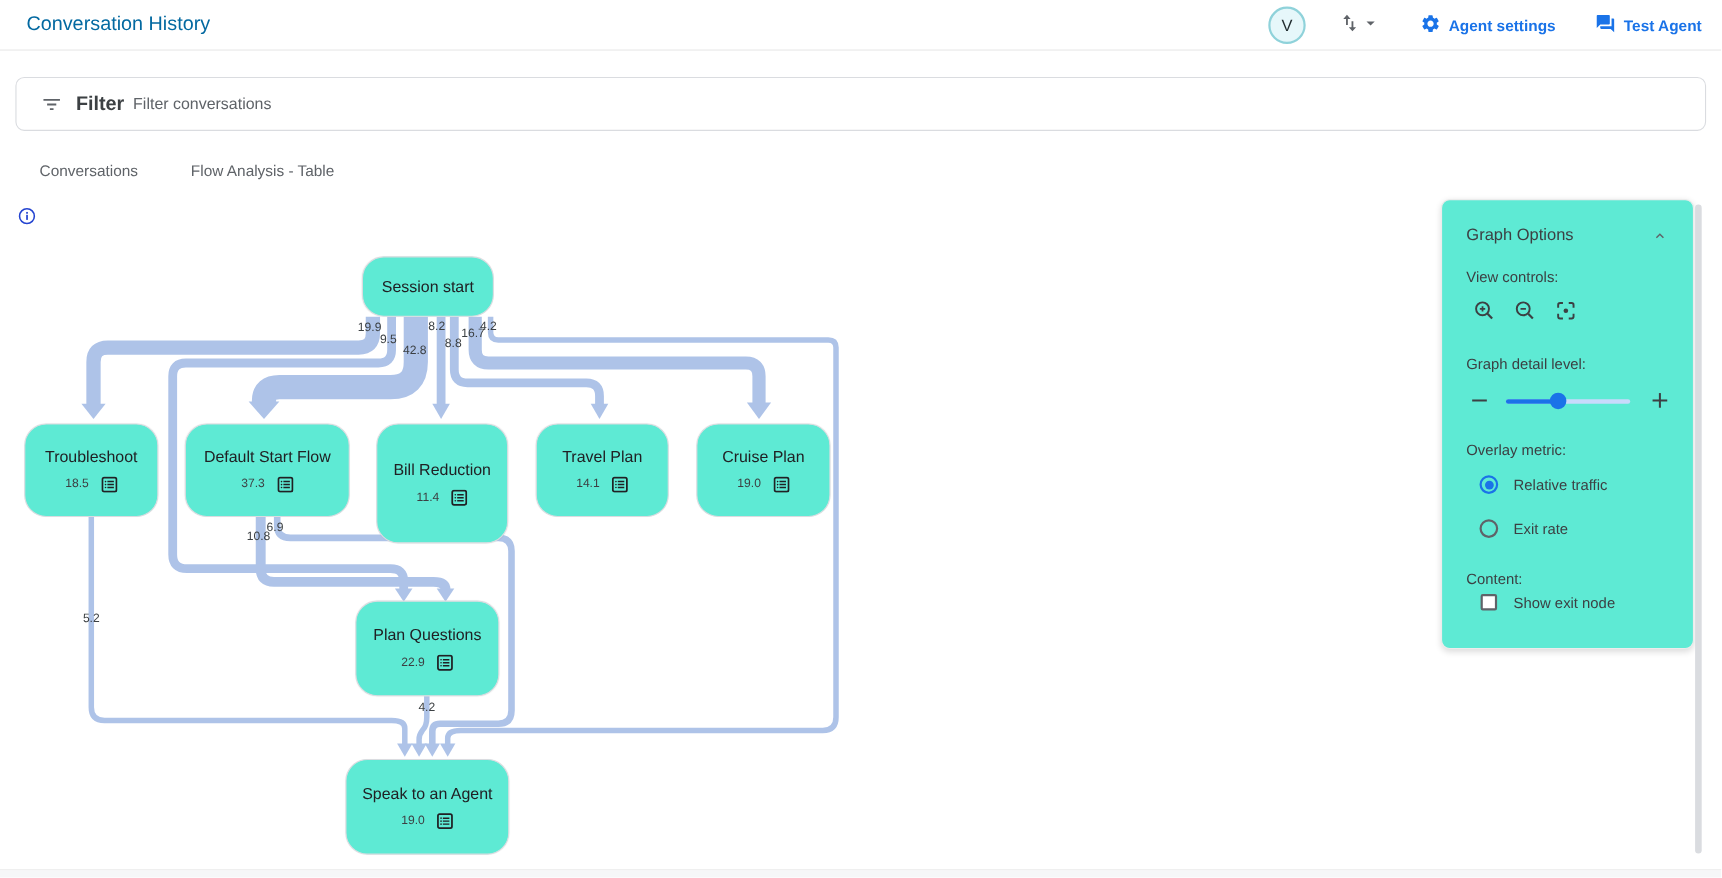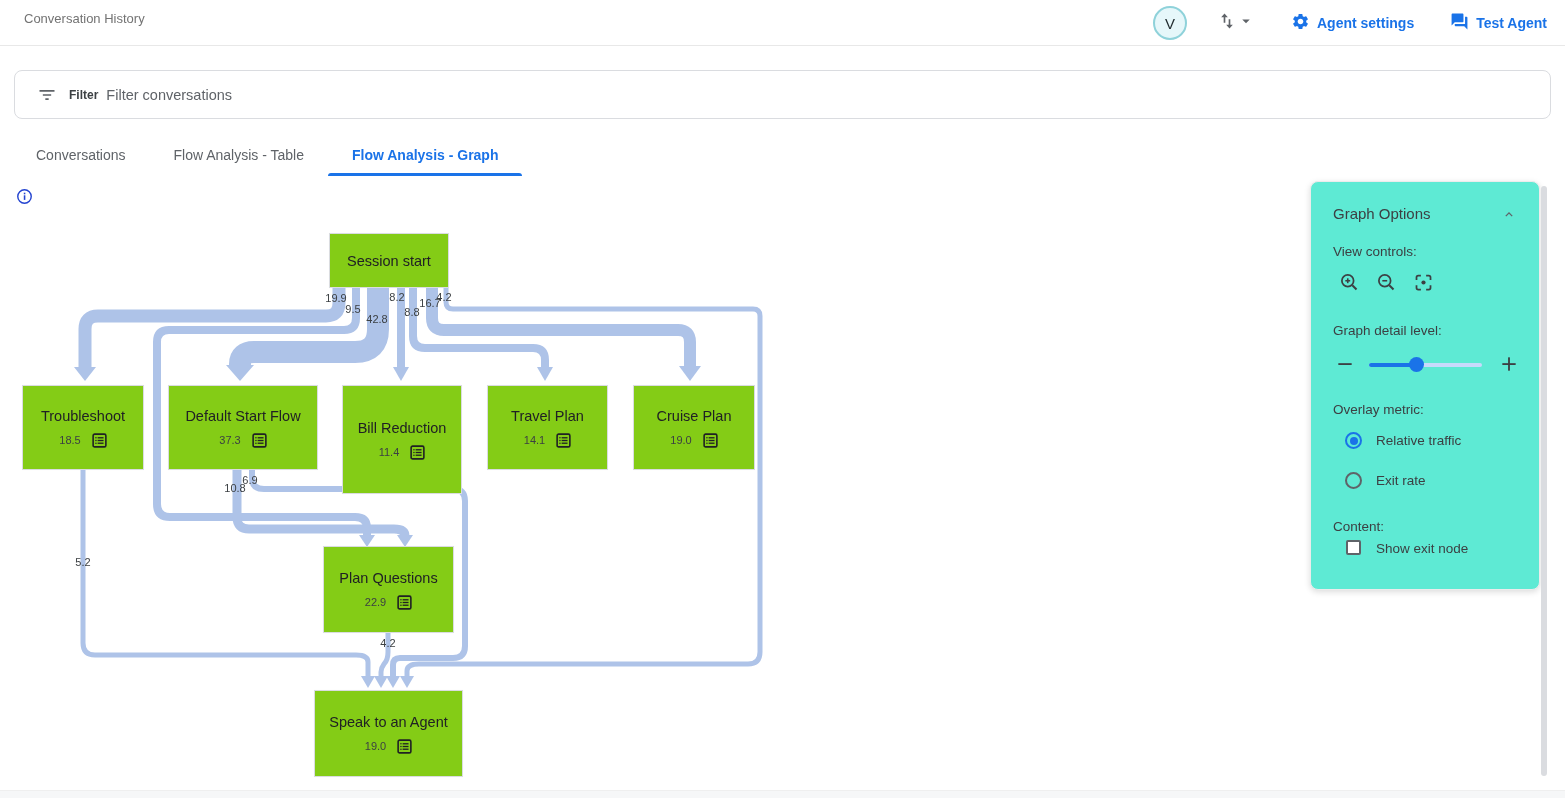--- a/index.html
+++ b/index.html
@@ -3,43 +3,43 @@
 <meta charset="utf-8">
 <style>
   * { margin:0; padding:0; box-sizing:border-box; }
   html,body { background:#fff; }
   #app {
     position:relative; width:1565px; height:798px; overflow:hidden;
     font-family:"Liberation Sans", sans-serif; color:#202124; background:#fff;
   }
   
   .header { position:absolute; left:0; top:0; width:1565px; height:46px; border-bottom:1px solid #e8e8e8; background:#fff; }
-  .page-title { position:absolute; left:24px; top:11px; font-size:13px; color:#737373; }
+  .page-title { position:absolute; left:24px; top:11px; font-size:18px; color:#0369a1; }
   .header-right { position:absolute; right:18px; top:0; height:46px; display:flex; align-items:center; gap:14px; }
   .avatar { width:34px; height:34px; border-radius:50%; background:#e6f7fa; border:2px solid #8fd2da; display:flex; align-items:center; justify-content:center; font-size:15px; color:#1f2a2d; cursor:pointer; }
   .sort-group { display:flex; align-items:center; margin-left:16px; cursor:pointer; }
   .blue-action { display:flex; align-items:center; gap:7px; color:#1a73e8; font-size:14px; font-weight:bold; cursor:pointer; margin-left:22px; white-space:nowrap; }
   
   .filter-bar { position:absolute; left:14px; top:70px; width:1537px; height:49px; border:1px solid #dadce0; border-radius:8px; background:#fff; display:flex; align-items:center; cursor:text; }
   .filter-icon-wrap { margin-left:22px; display:flex; align-items:center; }
-  .filter-label { margin-left:12px; font-size:12px; font-weight:bold; color:#3c4043; }
+  .filter-label { margin-left:12px; font-size:18px; font-weight:bold; color:#3c4043; }
   .filter-placeholder { margin-left:8px; font-size:14.5px; color:#5f6368; }
   
   .tabs { position:absolute; left:12px; top:133px; display:flex; }
   .tab { height:43px; padding:0 24px; display:flex; align-items:center; font-size:14px; color:#5f6368; cursor:pointer; position:relative; white-space:nowrap; }
   .tab.active { color:#1a73e8; font-weight:bold; }
   .tab.active::after { content:""; position:absolute; left:0; right:0; bottom:0; height:3px; background:#1a73e8; border-radius:3px 3px 0 0; }
   
   .notice { position:absolute; left:16px; top:188px; display:flex; align-items:center; gap:8px; }
   .notice-text { font-family:"Liberation Serif", serif; font-size:16px; color:#2444d0; }
   
   .flow-svg { position:absolute; left:0; top:0; pointer-events:none; }
   .ribbon { stroke:#aec3e8; fill:none; }
   .arrow { fill:#aec3e8; }
-  .node { position:absolute; background:#84cc16; border:1px solid #dadce0; border-radius:0; display:flex; flex-direction:column; align-items:center; justify-content:center; gap:9px; cursor:pointer; box-shadow:0 0 1px rgba(0,0,0,.04); }
+  .node { position:absolute; background:#5eead4; border:1px solid #dadce0; border-radius:20px; display:flex; flex-direction:column; align-items:center; justify-content:center; gap:9px; cursor:pointer; box-shadow:0 0 1px rgba(0,0,0,.04); }
   .node-title { font-size:14.5px; color:#202124; }
   .node-value-row { display:flex; align-items:center; gap:11px; }
   .node-value { font-size:11px; color:#3c4043; }
   .node-table-icon { display:flex; cursor:pointer; }
   .edge-label { position:absolute; transform:translateX(-50%); font-size:11px; color:#3c4043; white-space:nowrap; }
   
   .panel { position:absolute; left:1310px; top:181px; width:230px; height:409px; background:#5eead4; border:1px solid #ececec; border-radius:8px; box-shadow:0 2px 6px rgba(0,0,0,.14); }
   .panel-title { position:absolute; left:22px; top:23px; font-size:15px; color:#3c4043; }
   .panel-chevron { position:absolute; right:22px; top:24px; cursor:pointer; display:flex; }
   .panel-section-label { position:absolute; left:22px; font-size:13.5px; color:#3c4043; }
@@ -111,21 +111,20 @@
           <path fill="#5f6368" d="M3 6h18v2H3zM7 11h10v2H7zM10 16h4v2h-4z"></path>
         </svg>
     </span>
     <span class="filter-label">Filter</span>
     <span class="filter-placeholder">Filter conversations</span>
   </div>
 
   <div class="tabs">
     <div class="tab">Conversations</div>
     <div class="tab">Flow Analysis - Table</div>
-    <div class="tab active">Flow Analysis - Graph</div>
   </div>
 
   <div class="notice">
     <span>
       <svg width="17" height="17" viewBox="0 0 24 24">
           <circle cx="12" cy="12" r="9.5" fill="none" stroke="#2444d0" stroke-width="2"></circle>
           <rect x="11" y="10.3" width="2.2" height="6.5" fill="#2444d0"></rect>
           <rect x="11" y="6.6" width="2.2" height="2.3" fill="#2444d0"></rect>
         </svg>
     </span>

